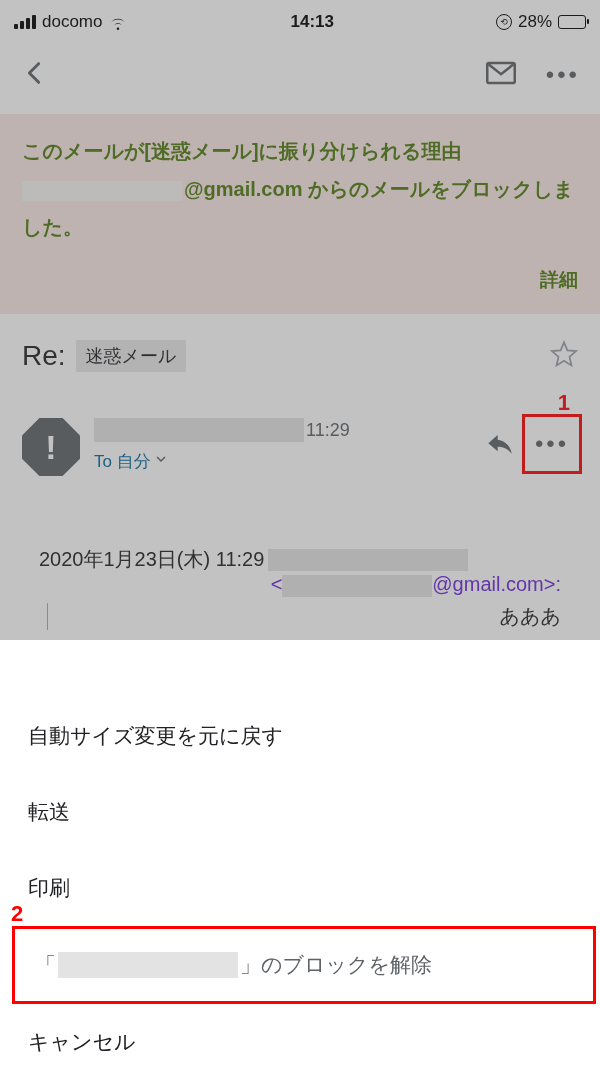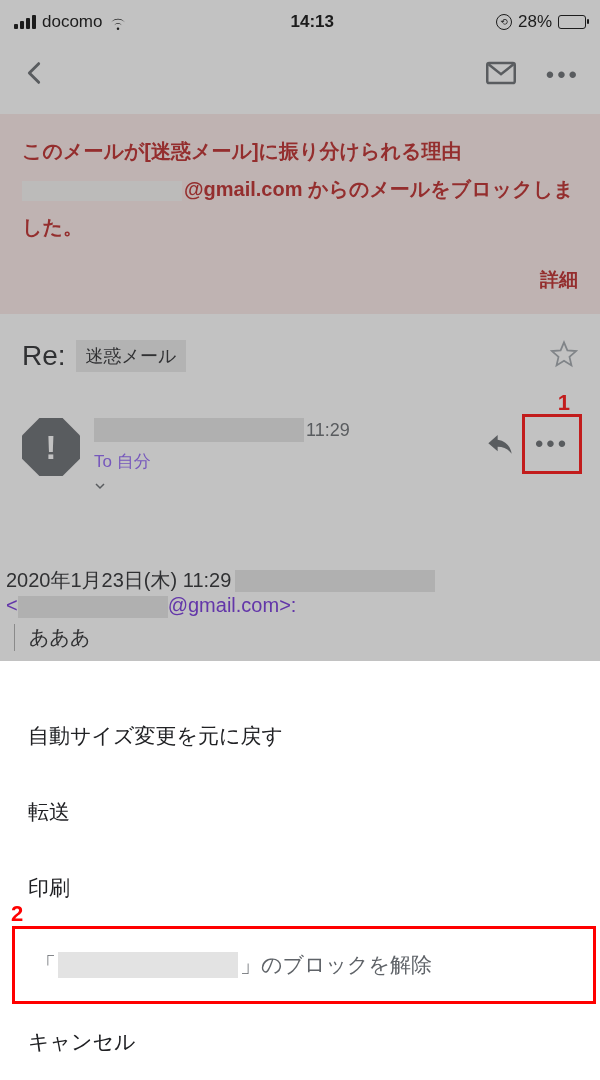--- a/index.html
+++ b/index.html
@@ -93,21 +93,21 @@
       display: flex;
       align-items: center;
       gap: 30px;
     }
     .envelope-icon svg { width: 30px; height: 24px; }
     .hdr-dots { color: #5f6368; font-size: 24px; letter-spacing: 3px; }
     
     .spam-banner {
       background: #fbe9e7;
       padding: 18px 22px 16px;
-      color: #b91c1c;
+      color: #4d7c0f;
       font-size: 20px;
       line-height: 1.9;
       font-weight: 600;
     }
     .spam-banner .redact-email {
       display: inline-block;
       width: 160px;
       height: 20px;
       background: #f6f5f3;
       vertical-align: middle;
@@ -166,26 +166,25 @@
     }
     .redact-name {
       display: inline-block;
       width: 210px;
       height: 24px;
       background: #e3e3e3;
     }
     .msg-time { font-size: 18px; color: #5f6368; }
     .to-line {
       font-size: 17px;
-      color: #8b5cf6;
+      color: #0369a1;
       margin-top: 8px;
       display: flex;
       align-items: flex-start;
       gap: 4px;
-      flex-direction: column;
     }
     .sender-actions {
       display: flex;
       align-items: center;
       gap: 12px;
     }
     .reply-icon svg { width: 28px; height: 24px; }
     .msg-dots-wrapper {
       position: relative;
     }
@@ -211,23 +210,24 @@
     .annotation-1 {
       position: absolute;
       top: -28px;
       right: 8px;
       color: #ff0000;
       font-weight: bold;
       font-size: 22px;
     }
     
     .msg-body {
-      padding: 60px 6px 10px;
+      padding: 60px 39px 10px;
       color: #202124;
       font-size: 20px;
+      text-align: right;
     }
     .body-date-line {
       display: flex;
       align-items: center;
       flex-wrap: wrap;
       gap: 4px;
     }
     .redact-inline {
       display: inline-block;
       height: 22px;

